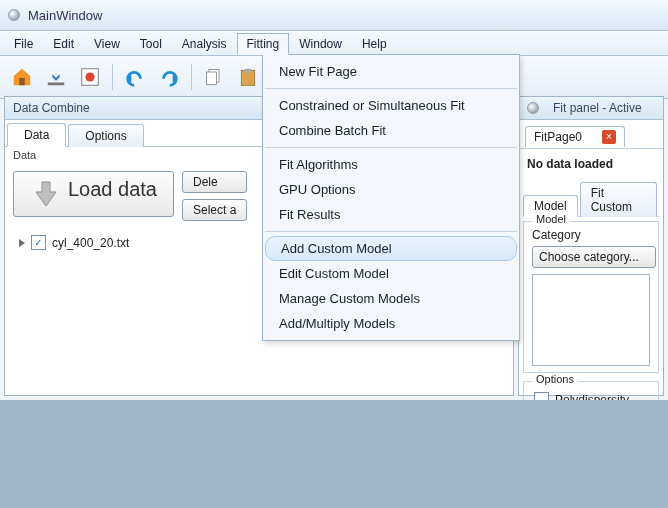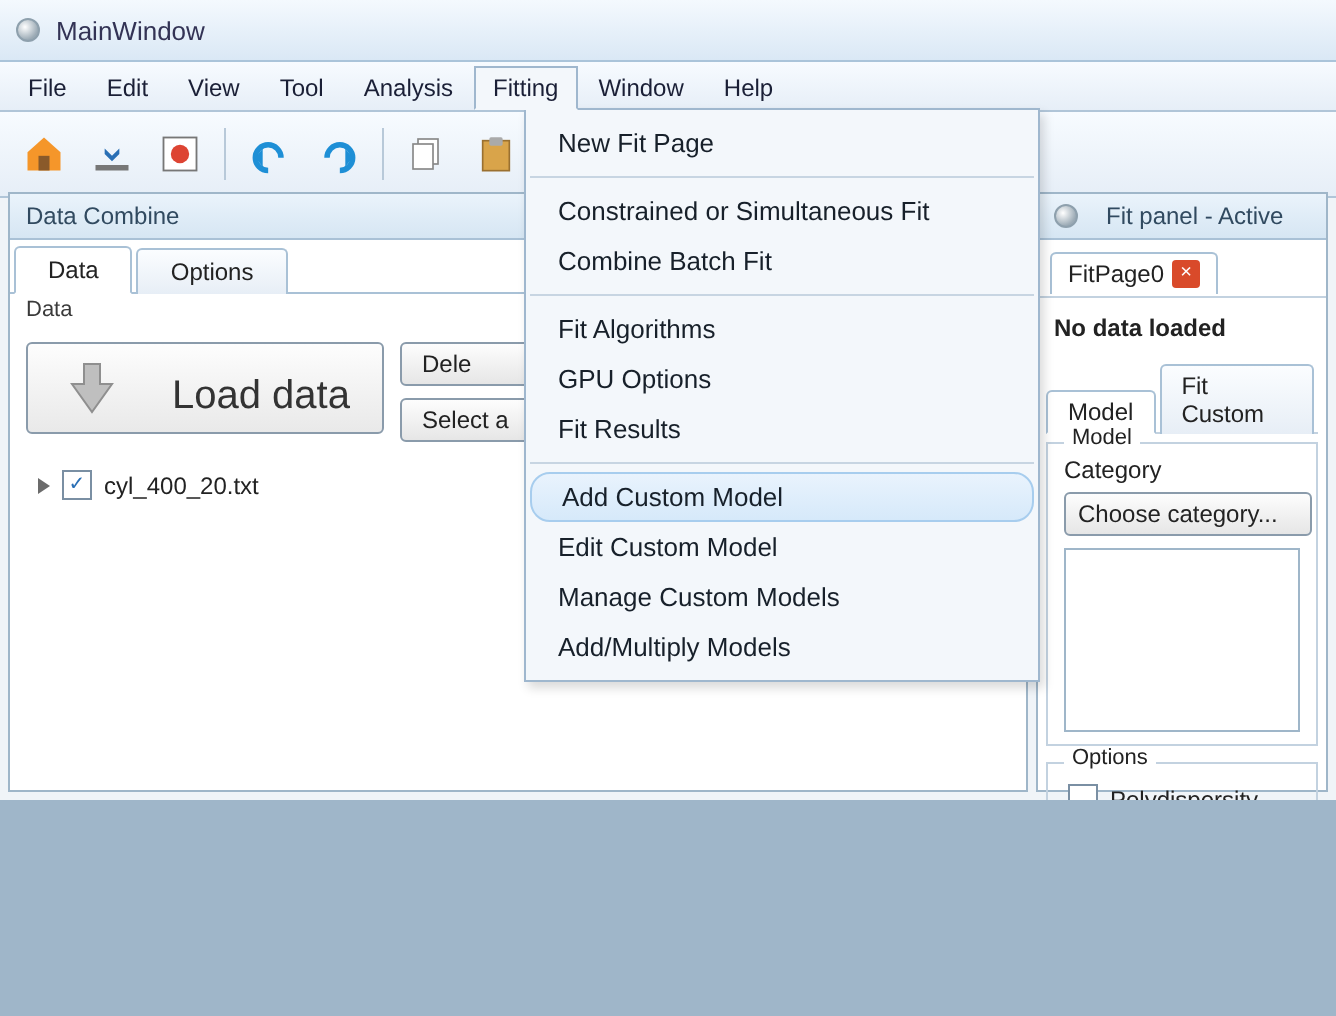--- a/index.html
+++ b/index.html
@@ -18,34 +18,34 @@
 .panel-left{width:508px}
 .panel-right{flex:1;margin-left:0;}
 .phead{background:linear-gradient(#eaf3fb,#d6e6f3);border-bottom:1px solid #a9c1d6;padding:4px 8px;font-size:12px;color:#314a60;display:flex;align-items:center;gap:6px}
 .tabs{display:flex;align-items:flex-end;height:24px;background:#fff;padding:2px 2px 0 2px;border-bottom:1px solid #a9c1d6}
 .tab{padding:4px 16px;border:1px solid #a9c1d6;border-bottom:none;background:linear-gradient(#fbfdff,#e7eef6);margin-right:2px;border-top-left-radius:3px;border-top-right-radius:3px;font-size:12px;position:relative;top:1px}
 .tab.active{background:#fff;border-bottom:1px solid #fff}
 .subhead{padding:2px 8px;color:#3a3a3a;font-size:11px}
 .content{flex:1;padding:8px;position:relative;display:flex;flex-direction:column;min-height:0}
 .btn{background:linear-gradient(#fdfdfd,#e6e6e6);border:1px solid #8a9bab;border-radius:3px;padding:3px 10px;font-size:12px}
 .loadrow{display:flex;align-items:flex-start;gap:8px}
-.loadbtn{display:flex;align-items:flex-end;gap:24px;background:linear-gradient(#fdfdfd,#e9e9e9);border:1px solid #8a9bab;border-radius:3px;padding:6px 16px;font-size:20px;color:#333}
+.loadbtn{display:flex;align-items:flex-start;gap:6px;background:linear-gradient(#fdfdfd,#e9e9e9);border:1px solid #8a9bab;border-radius:3px;padding:6px 16px;font-size:20px;color:#333}
 .arrow{width:32px;height:32px}
 .sidebtns{display:flex;flex-direction:column;gap:6px}
 .tree{flex:1;border:0;margin-top:8px;padding:4px}
 .treeitem{display:flex;align-items:center;gap:6px;padding:2px}
 .tri{width:0;height:0;border-top:4px solid transparent;border-bottom:4px solid transparent;border-left:6px solid #6b6b6b}
 .cb{width:13px;height:13px;border:1px solid #7a8fa3;background:#fff;display:flex;align-items:center;justify-content:center}
 .cb.checked::after{content:"✓";font-size:10px;color:#2a6fb5;line-height:1}
 .dropdown{position:absolute;top:54px;left:262px;width:256px;background:#f3f7fb;border:1px solid #9fb7ce;box-shadow:2px 3px 5px rgba(0,0,0,.15);z-index:29;padding:4px 0}
 .ditem{padding:5px 16px;font-size:13px;color:#17202a}
 .ditem.hover{background:linear-gradient(#e9f3fd,#d6e9fa);border:1px solid #a7cdee;padding:4px 15px;border-radius:10px;margin:0 2px}
 .dsep{height:1px;background:#c7d5e2;margin:4px 2px}
 .fit-tabrow{display:flex;align-items:center;padding:4px 6px 0 6px;border-bottom:1px solid #c3d2e0;height:24px}
-.fit-tab{border:1px solid #a9c1d6;border-bottom:none;padding:3px 8px;border-top-left-radius:3px;border-top-right-radius:3px;background:#fff;display:flex;align-items:center;gap:4px;font-size:12px}
+.fit-tab{border:1px solid #a9c1d6;border-bottom:none;padding:3px 8px;border-top-left-radius:3px;border-top-right-radius:3px;background:#fff;display:flex;align-items:center;gap:20px;font-size:12px}
 .closex{width:14px;height:14px;border-radius:2px;background:#d94a2a;color:#fff;font-size:10px;display:flex;align-items:center;justify-content:center}
 .bold{font-weight:700}
 .fieldset{border:1px solid #c3d2e0;margin:4px;padding:6px 8px;position:relative}
 .legend{position:absolute;top:-9px;left:8px;background:#fff;padding:0 4px;font-size:11px;color:#222}
 .select{background:linear-gradient(#fdfdfd,#e6e6e6);border:1px solid #8a9bab;border-radius:3px;padding:3px 6px;font-size:12px;display:flex;align-items:center;justify-content:space-between;min-width:110px}
 .listbox{border:1px solid #9fb6c9;background:#fff;height:90px;margin-top:6px}
 .inner-tabs{display:flex;align-items:flex-end;margin:6px 4px 0 4px;border-bottom:1px solid #c3d2e0}
 .inner-tabs .tab{font-size:12px;padding:3px 10px}
 </style>
 </head>

